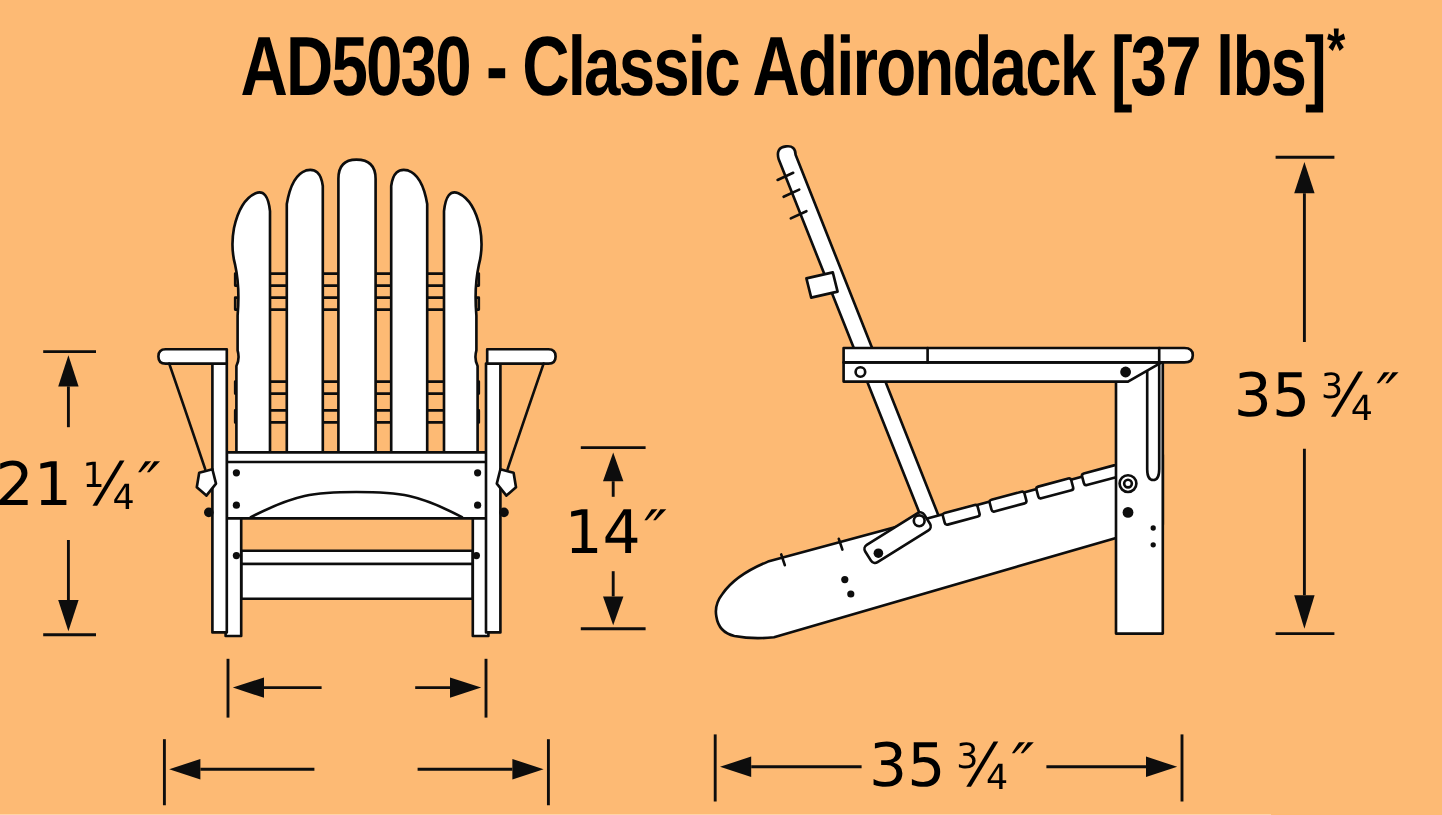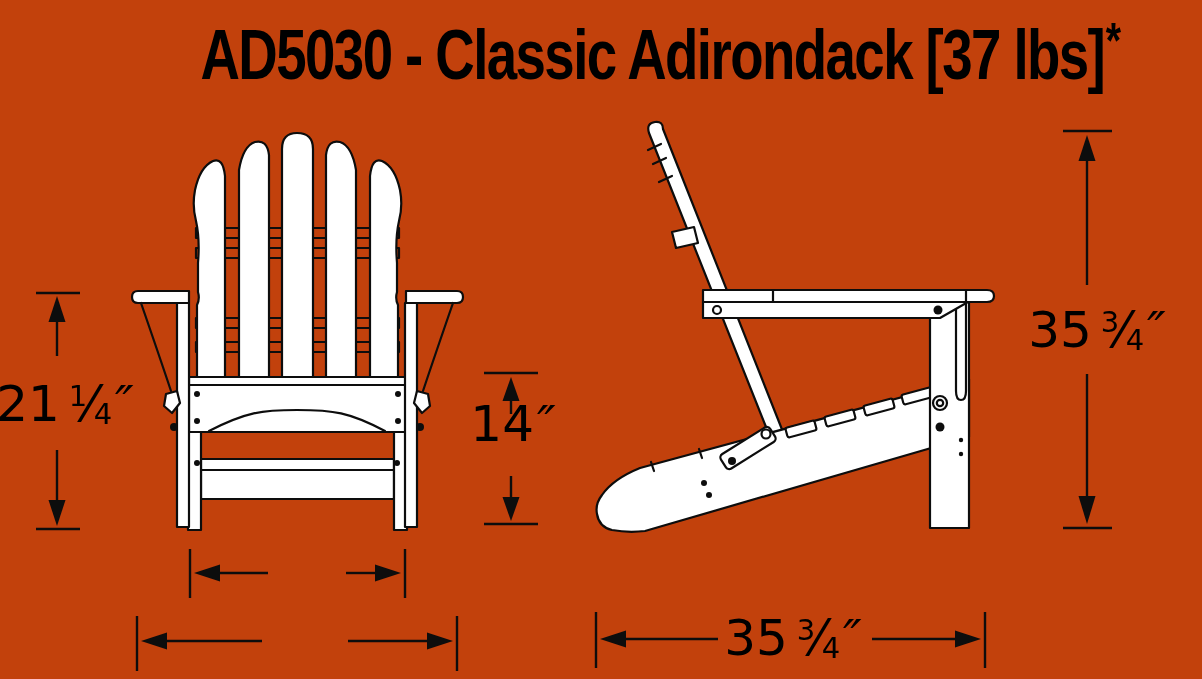--- a/index.html
+++ b/index.html
@@ -1,16 +1,16 @@
 <!DOCTYPE html>
 <html><head>
 <meta charset="utf-8">
 <style>
   html,body{margin:0;padding:0;background:#ffffff;}
-  #stage{position:relative;width:1202px;height:679px;background:#c2410c;overflow:hidden;
+  #stage{position:relative;width:1202px;height:679px;background:#fdba74;overflow:hidden;
          font-family:"DejaVu Sans","Liberation Sans",sans-serif;color:#0d0d0d;}
   svg{position:absolute;left:0;top:0;}
   .title{position:absolute;left:660px;top:2px;transform:translateX(-50%);white-space:nowrap;}
   .title-inner{display:inline-block;transform:scaleX(0.78);transform-origin:center;
          font-family:"Liberation Sans","DejaVu Sans",sans-serif;font-weight:bold;
          font-size:70px;letter-spacing:-2px;line-height:78px;color:#000;}
   .title-ast{font-size:0.72em;vertical-align:0.42em;margin-left:2px;}
   .dim-label{position:absolute;transform:translate(-50%,-50%);white-space:nowrap;
          font-size:50px;color:#000;line-height:1;}
   .unit{font-style:italic;margin-left:3px;letter-spacing:-2px;}
@@ -173,21 +173,21 @@
   </svg>
 
   <div class="title">
     <span class="title-inner"><span>AD5030 - Classic Adirondack [37 lbs]</span><sup class="title-ast">*</sup></span>
   </div>
 
   <div class="dim-label" style="left:64px;top:404px;">
     <span>21</span><span class="frac"><sup>1</sup><span class="fs">⁄</span><sub>4</sub></span><span class="unit">″</span>
   </div>
 
-  <div class="dim-label" style="left:512px;top:424px;">
+  <div class="dim-label" style="left:512px;top:444px;">
     <span>14</span><span class="unit">″</span>
   </div>
 
 
 
   <div class="dim-label" style="left:792px;top:638px;">
     <span>35</span><span class="frac"><sup>3</sup><span class="fs">⁄</span><sub>4</sub></span><span class="unit">″</span>
   </div>
 
   <div class="dim-label" style="left:1096px;top:330px;">

